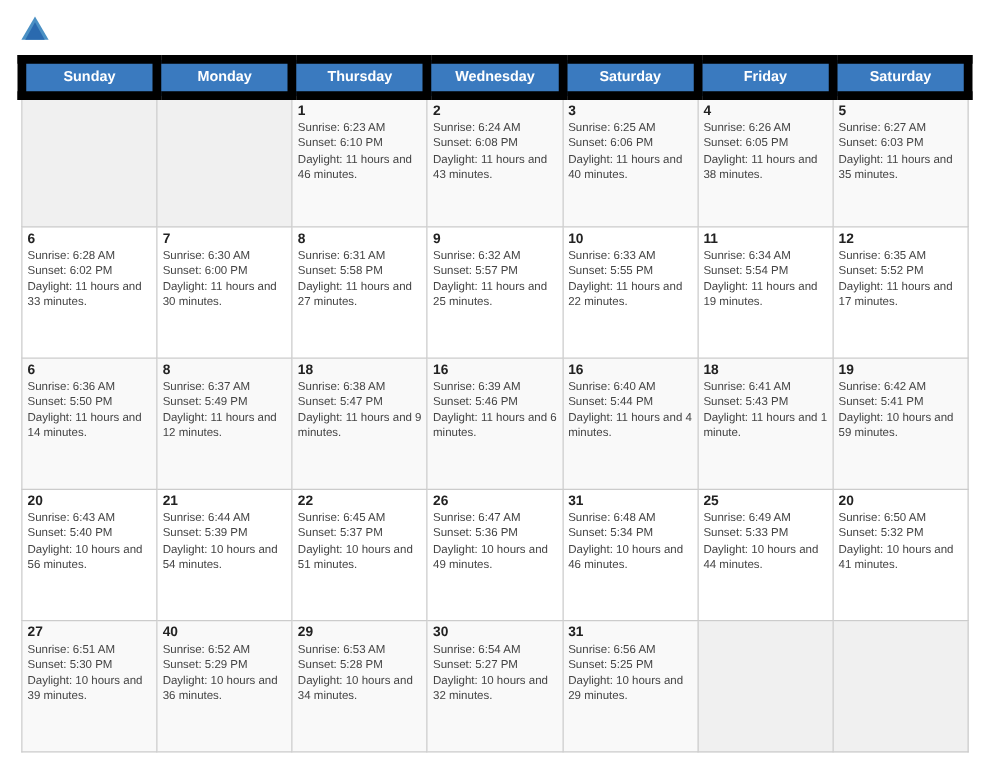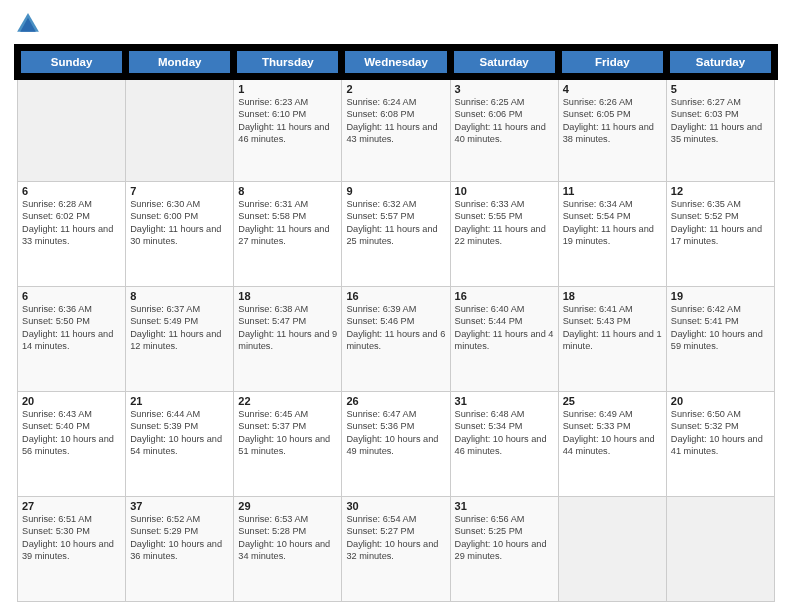--- a/index.html
+++ b/index.html
@@ -248,21 +248,21 @@
             <span class="day-number">20</span>
             <div class="day-info">Sunrise: 6:50 AM<br>Sunset: 5:32 PM<br>Daylight: 10 hours and 41 minutes.</div>
           </td>
         </tr>
         <tr>
           <td>
             <span class="day-number">27</span>
             <div class="day-info">Sunrise: 6:51 AM<br>Sunset: 5:30 PM<br>Daylight: 10 hours and 39 minutes.</div>
           </td>
           <td>
-            <span class="day-number">37</span>
+            <span class="day-number">40</span>
             <div class="day-info">Sunrise: 6:52 AM<br>Sunset: 5:29 PM<br>Daylight: 10 hours and 36 minutes.</div>
           </td>
           <td>
             <span class="day-number">29</span>
             <div class="day-info">Sunrise: 6:53 AM<br>Sunset: 5:28 PM<br>Daylight: 10 hours and 34 minutes.</div>
           </td>
           <td>
             <span class="day-number">30</span>
             <div class="day-info">Sunrise: 6:54 AM<br>Sunset: 5:27 PM<br>Daylight: 10 hours and 32 minutes.</div>
           </td>

